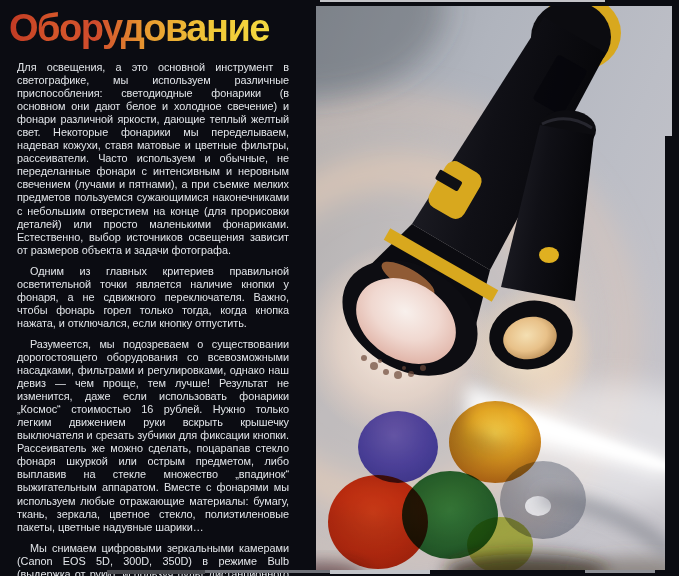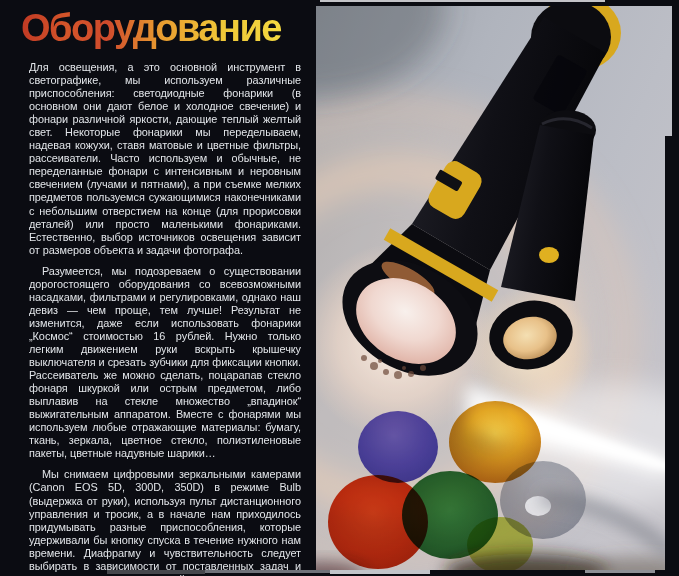--- a/index.html
+++ b/index.html
@@ -3,21 +3,21 @@
 <meta charset="utf-8">
 <style>
   html,body{margin:0;padding:0;background:#000;}
   .page{
     position:relative;width:679px;height:576px;overflow:hidden;
     background:var(--page-bg,#0b0c12);
     font-family:"Liberation Sans",sans-serif;
   }
   
   .text-col{
-    position:absolute;left:12px;top:0;width:316px;height:508px;
+    position:absolute;left:0;top:0;width:316px;height:508px;
     padding:6px 19px 0 9px;box-sizing:border-box;
   }
   .title{
     margin:0 0 11px 0;
     font-size:38px;line-height:44px;font-weight:700;letter-spacing:-1.5px;
     background:linear-gradient(90deg,
       var(--title-grad-start,#c13a24) 0%, #d4552a 16%, #cf4a2c 30%,
       #e89b30 48%, #f0c838 70%, var(--title-grad-end,#f5e044) 100%);
     -webkit-background-clip:text;background-clip:text;color:transparent;
     text-shadow:2px 3px 3px rgba(110,20,8,0.0);
@@ -45,20 +45,21 @@
 </style>
 </head>
 <body>
 
 <div class="page">
 
   <div class="text-col">
     <h1 class="title">Оборудование</h1>
     <div class="body">
         <p>Для освещения, а это основной инструмент в светографике, мы используем различные приспособления: светодиодные фонарики (в основном они дают белое и холодное свечение) и фонари различной яркости, дающие теплый желтый свет. Некоторые фонарики мы переделываем, надевая кожухи, ставя матовые и цветные фильтры, рассеиватели. Часто используем и обычные, не переделанные фонари с интенсивным и неровным свечением (лучами и пятнами), а при съемке мелких предметов пользуемся сужающимися наконечниками с небольшим отверстием на конце (для прорисовки деталей) или просто маленькими фонариками. Естественно, выбор источников освещения зависит от размеров объекта и задачи фотографа.</p>
+        <p>Одним из главных критериев правильной осветительной точки является наличие кнопки у фонаря, а не сдвижного переключателя. Важно, чтобы фонарь горел только тогда, когда кнопка нажата, и отключался, если кнопку отпустить.</p>
         <p>Разумеется, мы подозреваем о существовании дорогостоящего оборудования со всевозможными насадками, фильтрами и регулировками, однако наш девиз — чем проще, тем лучше! Результат не изменится, даже если использовать фонарики „Космос“ стоимостью 16 рублей. Нужно только легким движением руки вскрыть крышечку выключателя и срезать зубчики для фиксации кнопки. Рассеиватель же можно сделать, поцарапав стекло фонаря шкуркой или острым предметом, либо выплавив на стекле множество „впадинок“ выжигательным аппаратом. Вместе с фонарями мы используем любые отражающие материалы: бумагу, ткань, зеркала, цветное стекло, полиэтиленовые пакеты, цветные надувные шарики…</p>
         <p>Мы снимаем цифровыми зеркальными камерами (Canon EOS 5D, 300D, 350D) в режиме Bulb (выдержка от руки), используя пульт дистанционного управления и тросик, а в начале нам приходилось придумывать разные приспособления, которые удерживали бы кнопку спуска в течение нужного нам времени. Диафрагму и чувствительность следует выбирать в зависимости от поставленных задач и интенсивности световых лучей.</p>
       </div>
   </div>
 
   <div class="photo">
     <svg width="356" height="564" viewBox="0 0 356 564">
       <defs>
         <linearGradient id="bgG" x1="0" y1="0" x2="1" y2="0.7">
           <stop offset="0" stop-color="#9ca1a9"></stop>

